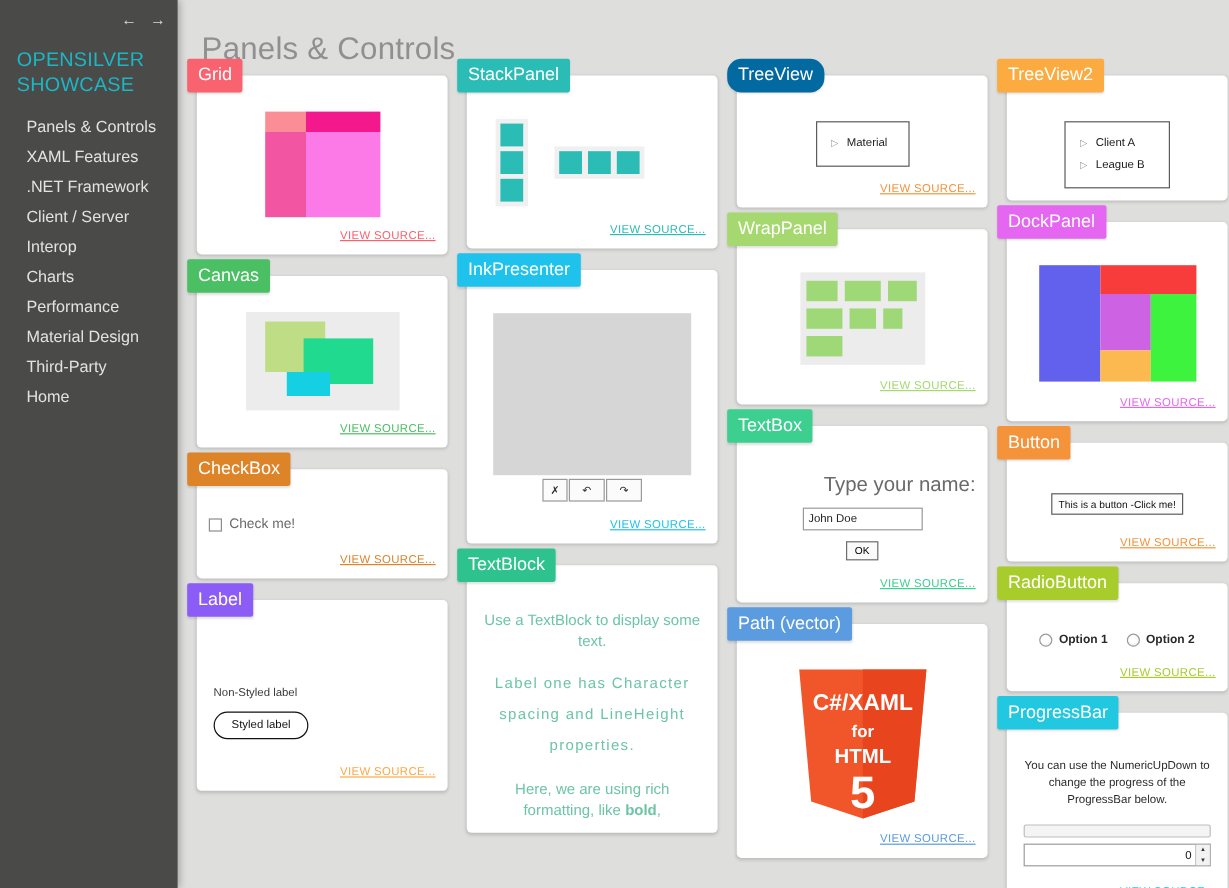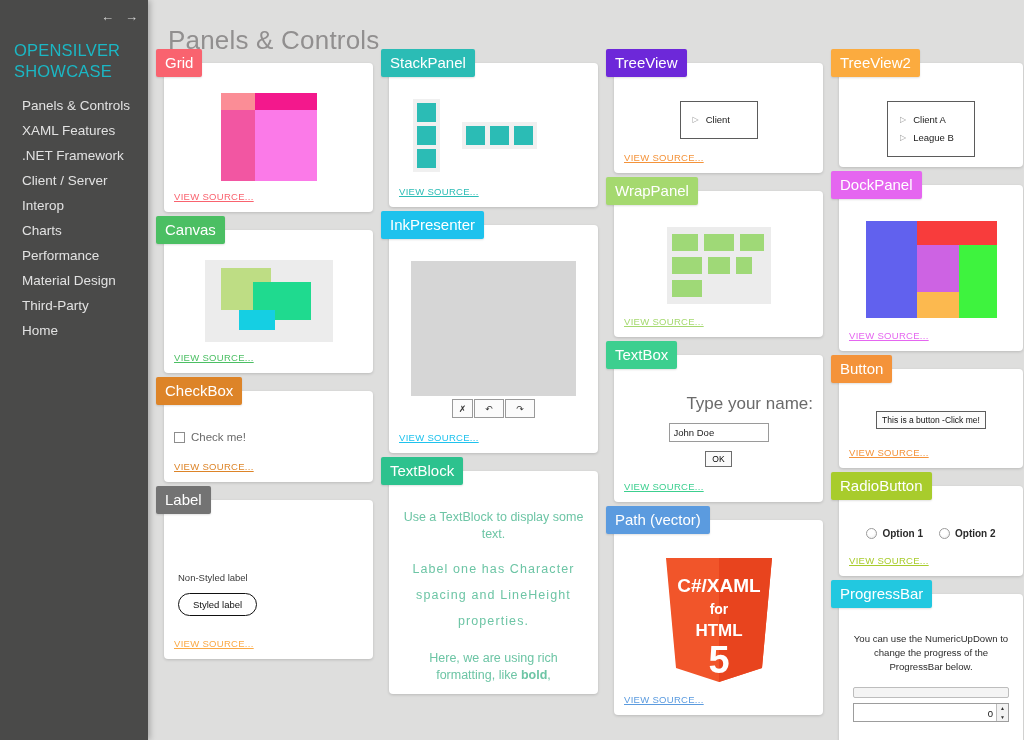--- a/index.html
+++ b/index.html
@@ -65,21 +65,21 @@
   .card-tag {
     position:absolute; left:-8px; top:-14px;
     color:#fff; font-size:15px; line-height:15px;
     padding:6px 9px 7px 9px;
     border-radius:2px;
     box-shadow:0 1px 2px rgba(0,0,0,.12);
     white-space:nowrap;
   }
   .card-body { padding-top:8px; }
   .view-source {
-    display:block; text-align:left;
+    display:block; text-align:right;
     font-size:9.5px; letter-spacing:.3px;
     text-decoration:underline;
     margin-top:10px; cursor:pointer;
   }
   .demo { display:flex; justify-content:center; }
 
   
   .grid-demo { width:96px; height:88px; display:grid;
     grid-template-columns:34px 62px; grid-template-rows:17px 71px; }
   
@@ -227,21 +227,21 @@
           <div class="card-body" style="padding-top:18px;">
             <div class="cb-row">
               <span class="cb-sq"></span>
               <span>Check me!</span>
             </div>
             <a class="view-source" style="margin-top: 18px; color: rgb(221, 132, 40);">VIEW SOURCE...</a>
           </div>
         </div>
 
         <div class="card">
-          <div class="card-tag" style="background: #737373; text-align: right;">Label</div>
+          <div class="card-tag" style="background: #8b5cf6; text-align: right;">Label</div>
           <div class="card-body">
             <div class="lbl-plain">Non-Styled label</div>
             <div class="lbl-styled">Styled label</div>
             <a class="view-source" style="margin-top: 22px; color: rgb(251, 169, 68);">VIEW SOURCE...</a>
           </div>
         </div>
 
 
       </div>
 
@@ -288,26 +288,26 @@
               <span>Here, we are using rich formatting, like </span><b>bold</b><span>,</span>
             </div>
           </div>
         </div>
 
       </div>
 
       <div class="column col3">
 
         <div class="card">
-          <div class="card-tag" style="background: #6d28d9;">TreeView</div>
+          <div class="card-tag" style="background: #0369a1; border-radius: 12px;">TreeView</div>
           <div class="card-body" style="padding-top:16px;">
             <div class="tv-box">
               <div class="tv-row">
                 <span class="tv-arrow">▷</span>
-                <span>Client</span>
+                <span>Material</span>
               </div>
             </div>
             <a class="view-source" style="margin-top: 13px; color: rgb(244, 147, 58);">VIEW SOURCE...</a>
           </div>
         </div>
 
         <div class="card">
           <div class="card-tag" style="background: rgb(165, 217, 111);">WrapPanel</div>
           <div class="card-body" style="padding-top:14px;">
             <div class="wp-demo">

